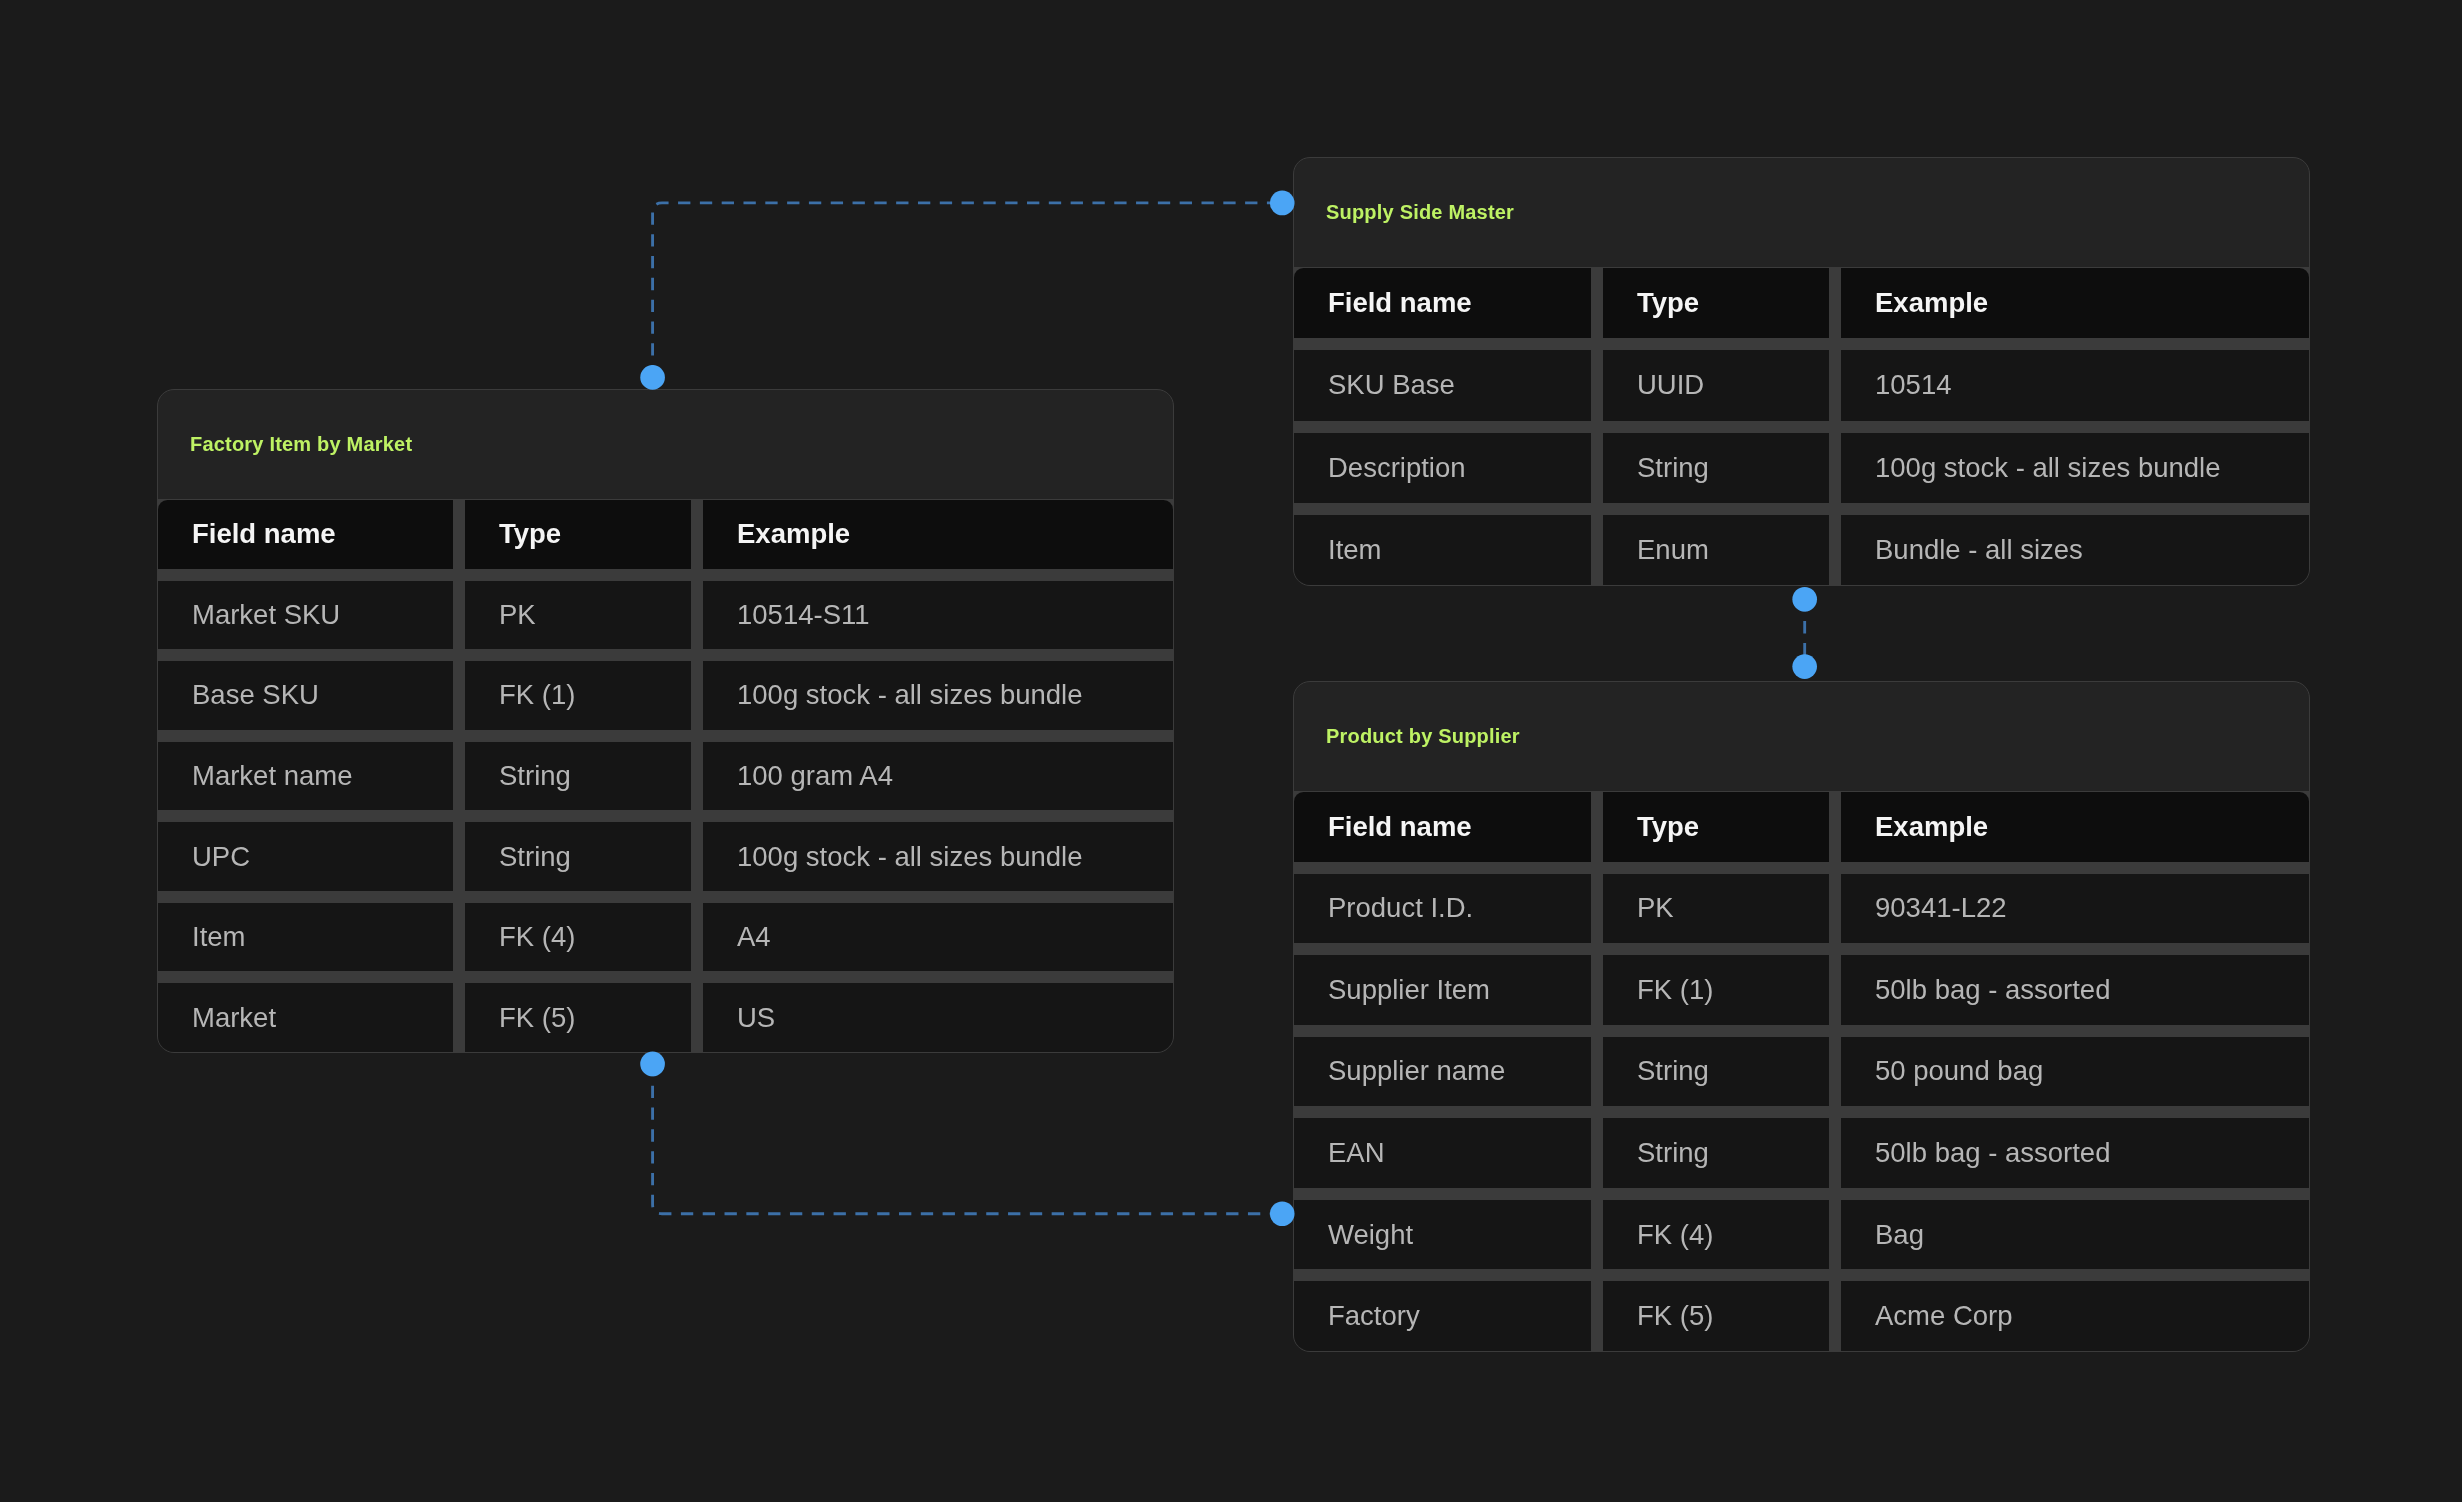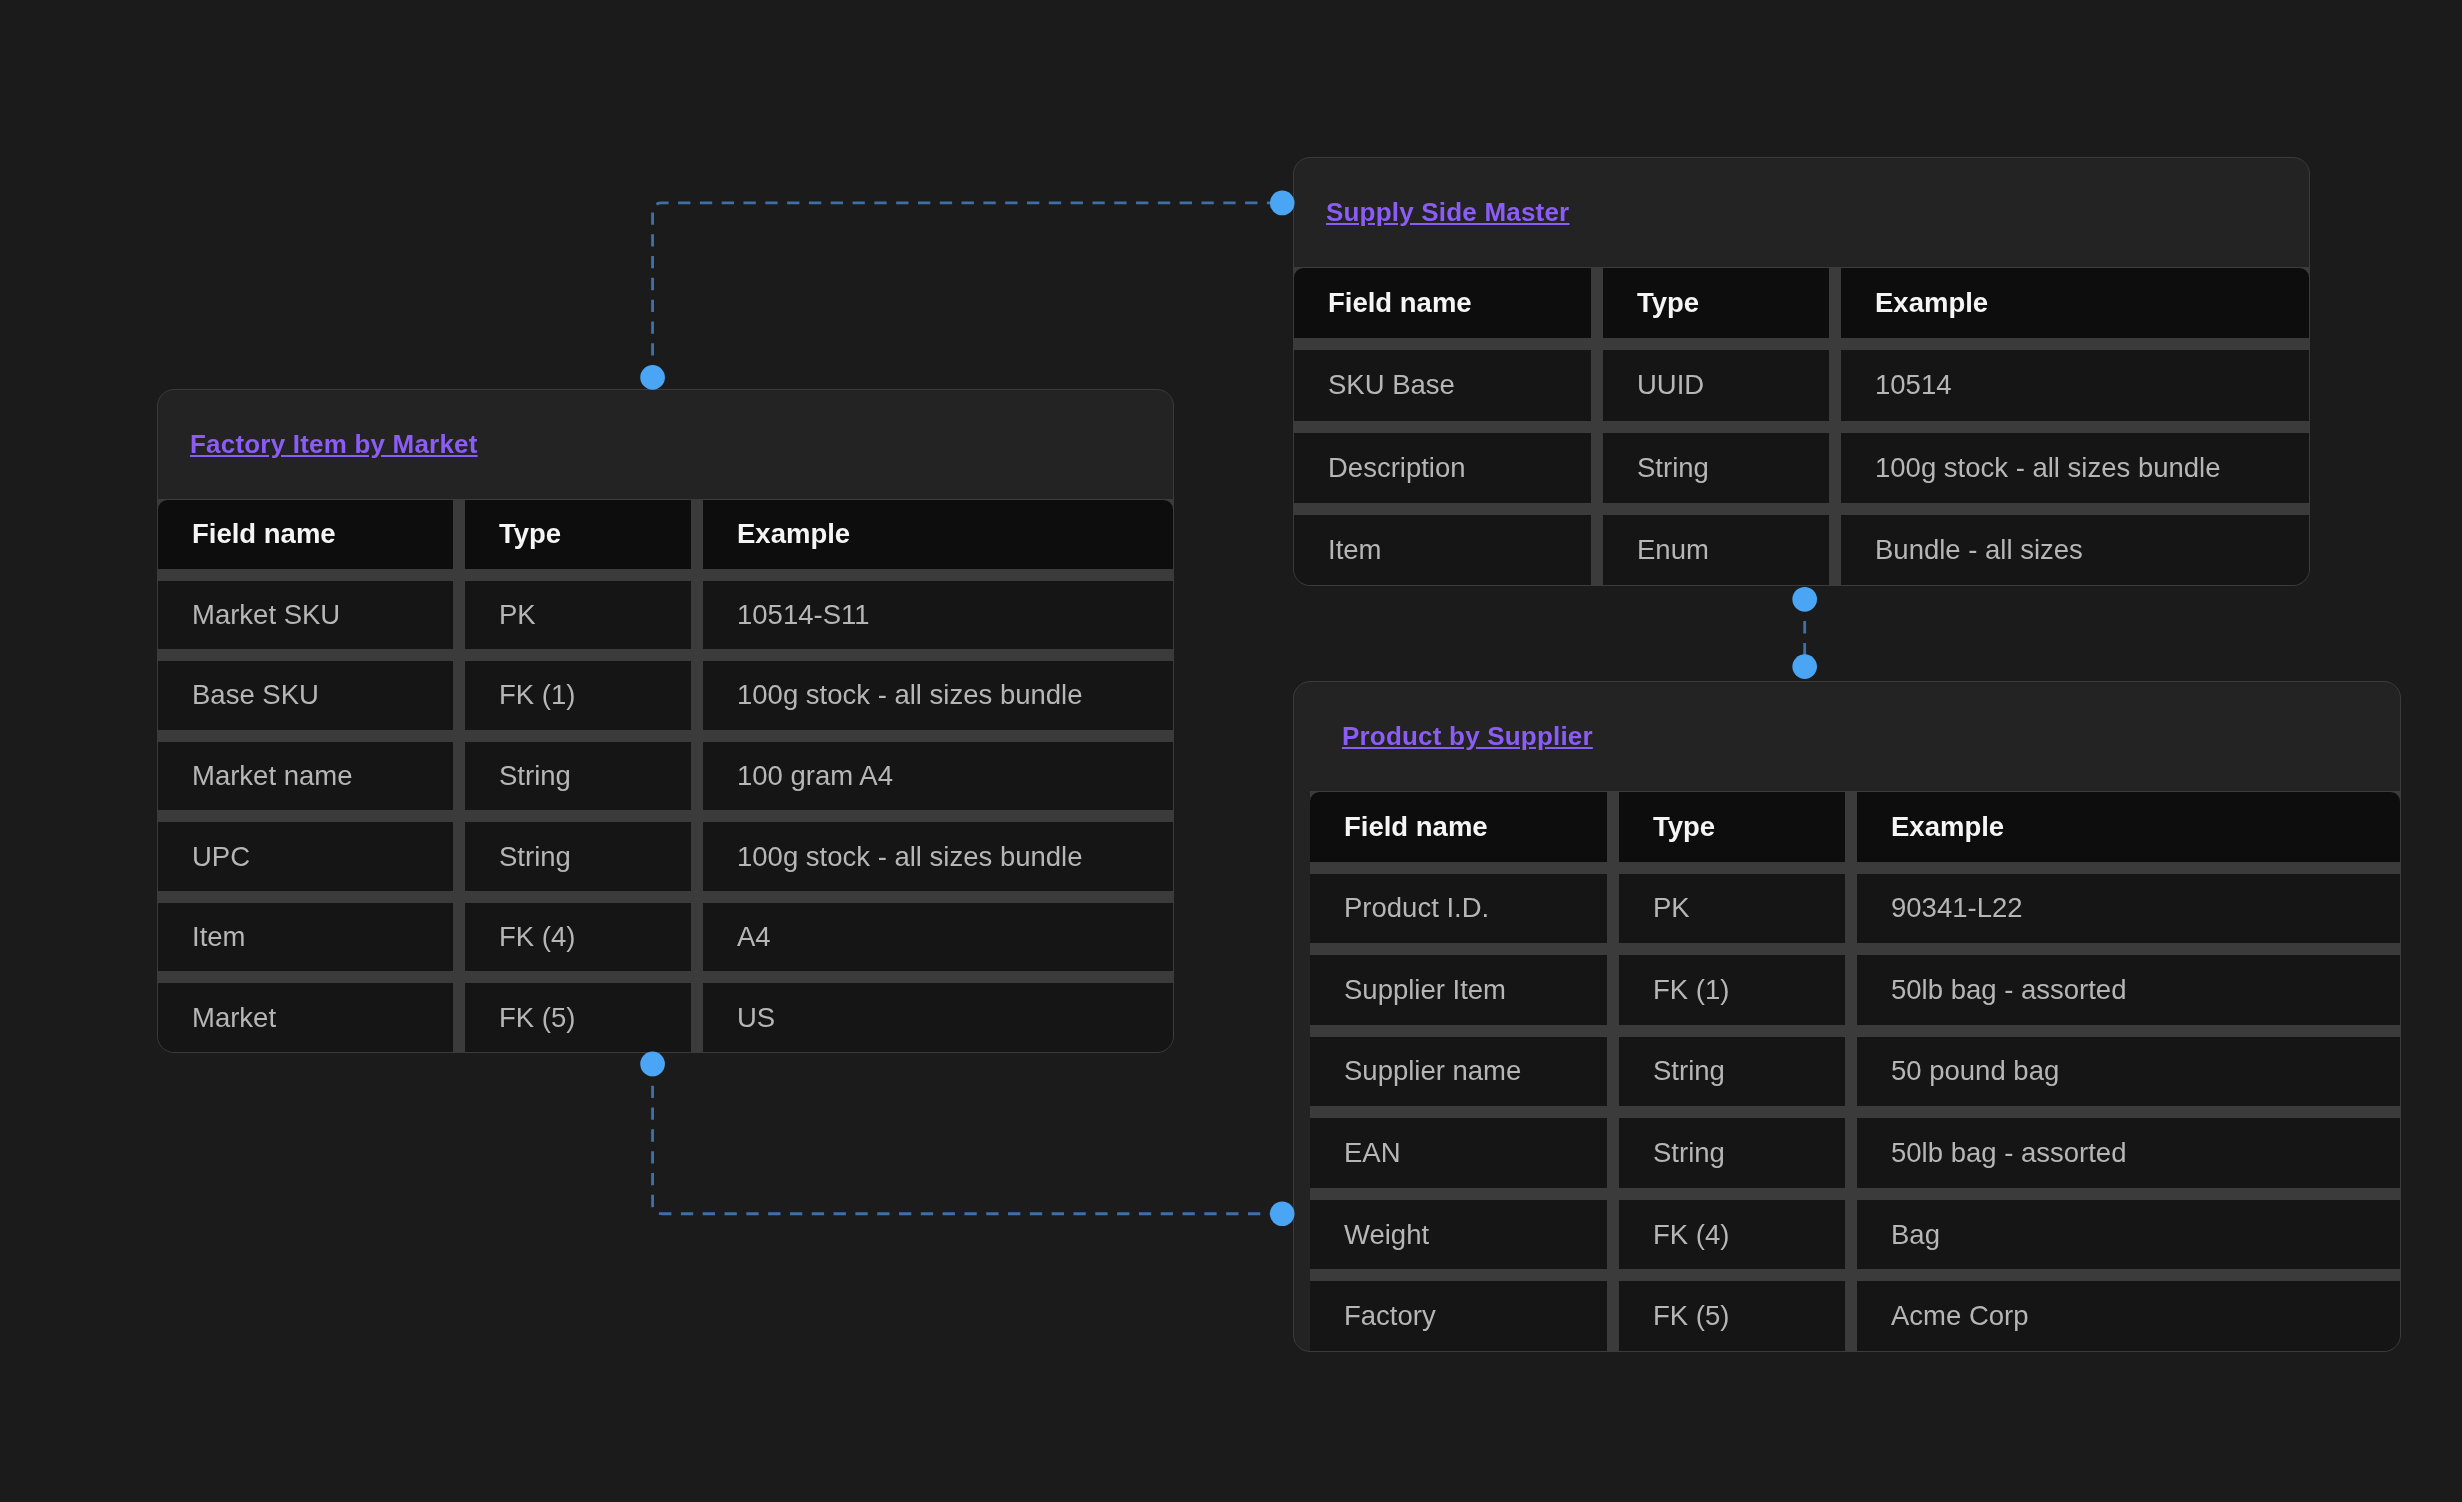--- a/index.html
+++ b/index.html
@@ -26,25 +26,24 @@
     overflow: hidden;
     display: flex;
     flex-direction: column;
   }
   .panel-title {
     flex: none;
     height: 109px;
     display: flex;
     align-items: center;
     padding: 0 32px;
-    color: #8b5cf6;
-    font-size: 26px;
+    color: #bef264;
+    font-size: 20px;
     font-weight: 600;
     letter-spacing: 0.2px;
-    text-decoration: underline;
   }
   .tbl {
     flex: 1;
     display: grid;
     gap: 12px;
     background: #3b3b3b;
     border-top: 1.9px solid #3b3b3b;
     grid-auto-rows: 1fr;
   }
   .tbl .hcell {
@@ -131,21 +130,21 @@
         <div class="cell">10514</div>
         <div class="cell">Description</div>
         <div class="cell">String</div>
         <div class="cell">100g stock - all sizes bundle</div>
         <div class="cell">Item</div>
         <div class="cell">Enum</div>
         <div class="cell">Bundle - all sizes</div>
       </div>
   </div>
 
-  <div class="panel" style="left:1293px; top:681px; width:1108px; height:671px;padding-left:16px;">
+  <div class="panel" style="left:1293px; top:681px; width:1017px; height:671px;">
     <div class="panel-title">Product by Supplier</div>
     <div class="tbl" style="grid-template-columns:297px 226px 1fr;">
         <div class="hcell first">Field name</div>
         <div class="hcell">Type</div>
         <div class="hcell last">Example</div>
         <div class="cell">Product I.D.</div>
         <div class="cell">PK</div>
         <div class="cell">90341-L22</div>
         <div class="cell">Supplier Item</div>
         <div class="cell">FK (1)</div>

